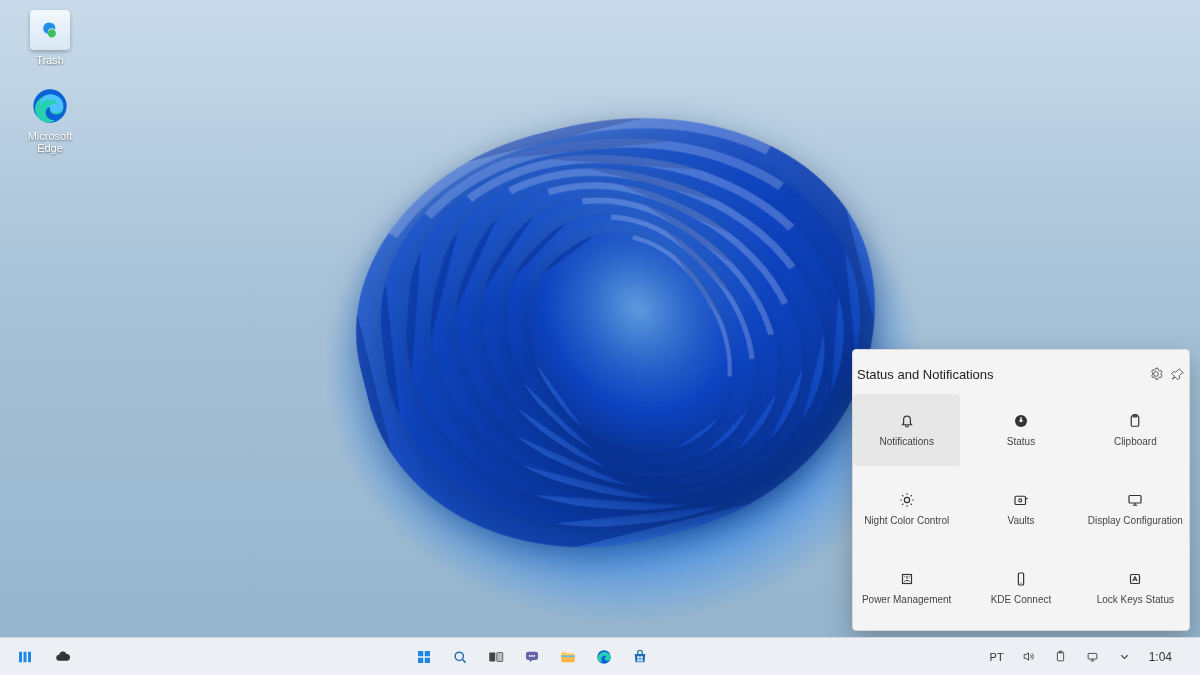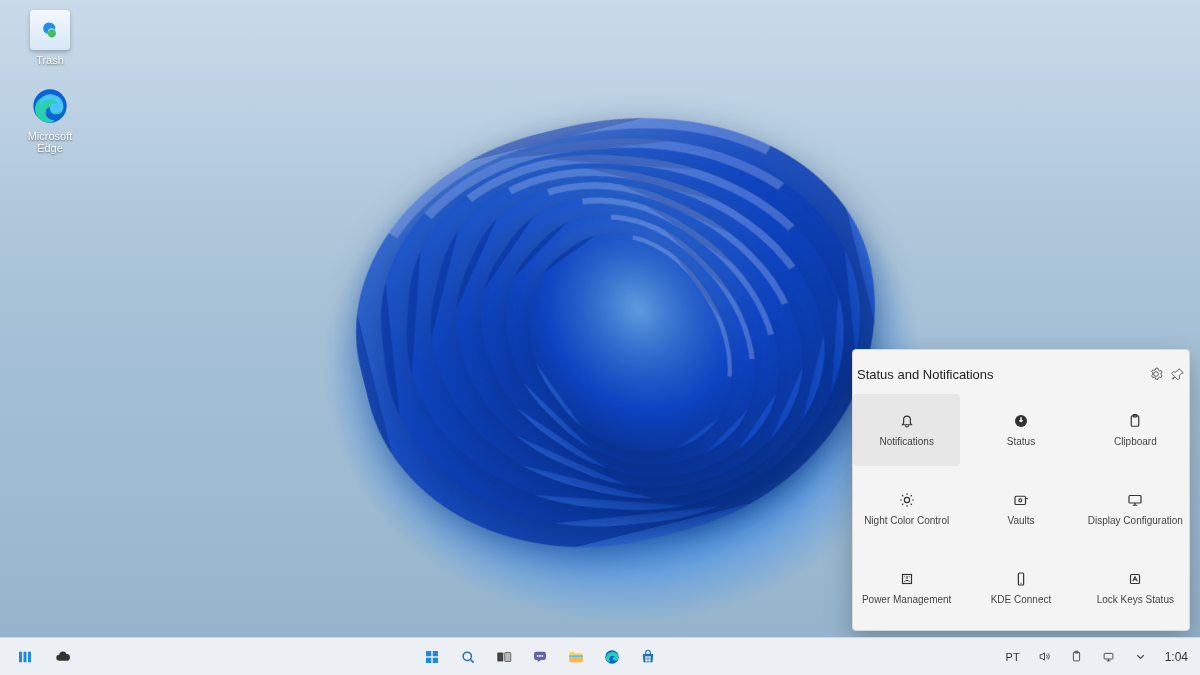--- a/index.html
+++ b/index.html
@@ -58,21 +58,21 @@
   .tile .lbl { padding: 0 4px; }
 
   
   .taskbar {
     position: absolute; left: 0; right: 0; bottom: 0; height: 38px;
     background: #ecf0f4; border-top: 1px solid #d0d6de;
     display: flex; align-items: center; color: #333;
   }
   .tb-left { display: flex; align-items: center; gap: 8px; padding-left: 10px; }
   .tb-center { flex: 1; display: flex; align-items: center; justify-content: center; gap: 6px; }
-  .tb-right { display: flex; align-items: center; gap: 12px; padding-right: 10px; font-size: 12px; color: #333; }
+  .tb-right { display: flex; align-items: center; gap: 12px; padding-right: 26px; font-size: 12px; color: #333; }
   .tb-btn { width: 30px; height: 30px; display: flex; align-items: center; justify-content: center; border-radius: 4px; cursor: pointer; }
   .tb-btn svg { width: 18px; height: 18px; }
   .tray-item { display: flex; align-items: center; justify-content: center; height: 30px; min-width: 20px; cursor: pointer; border-radius: 4px; }
   .tray-item svg { width: 15px; height: 15px; color: #444; }
 </style>
 </head>
 <body>
 
 <div class="wall">
   <div class="petal p1"></div>

